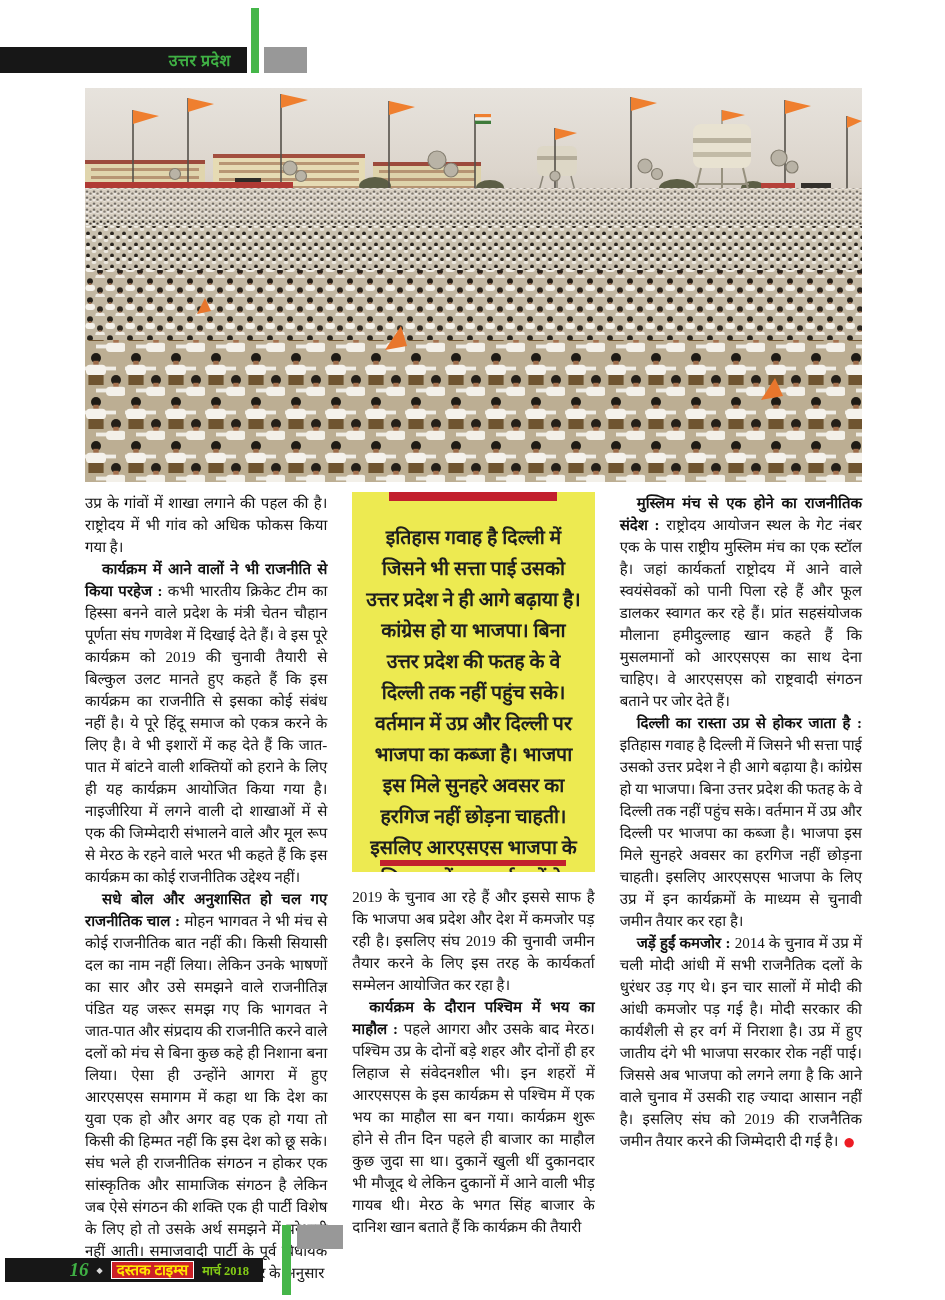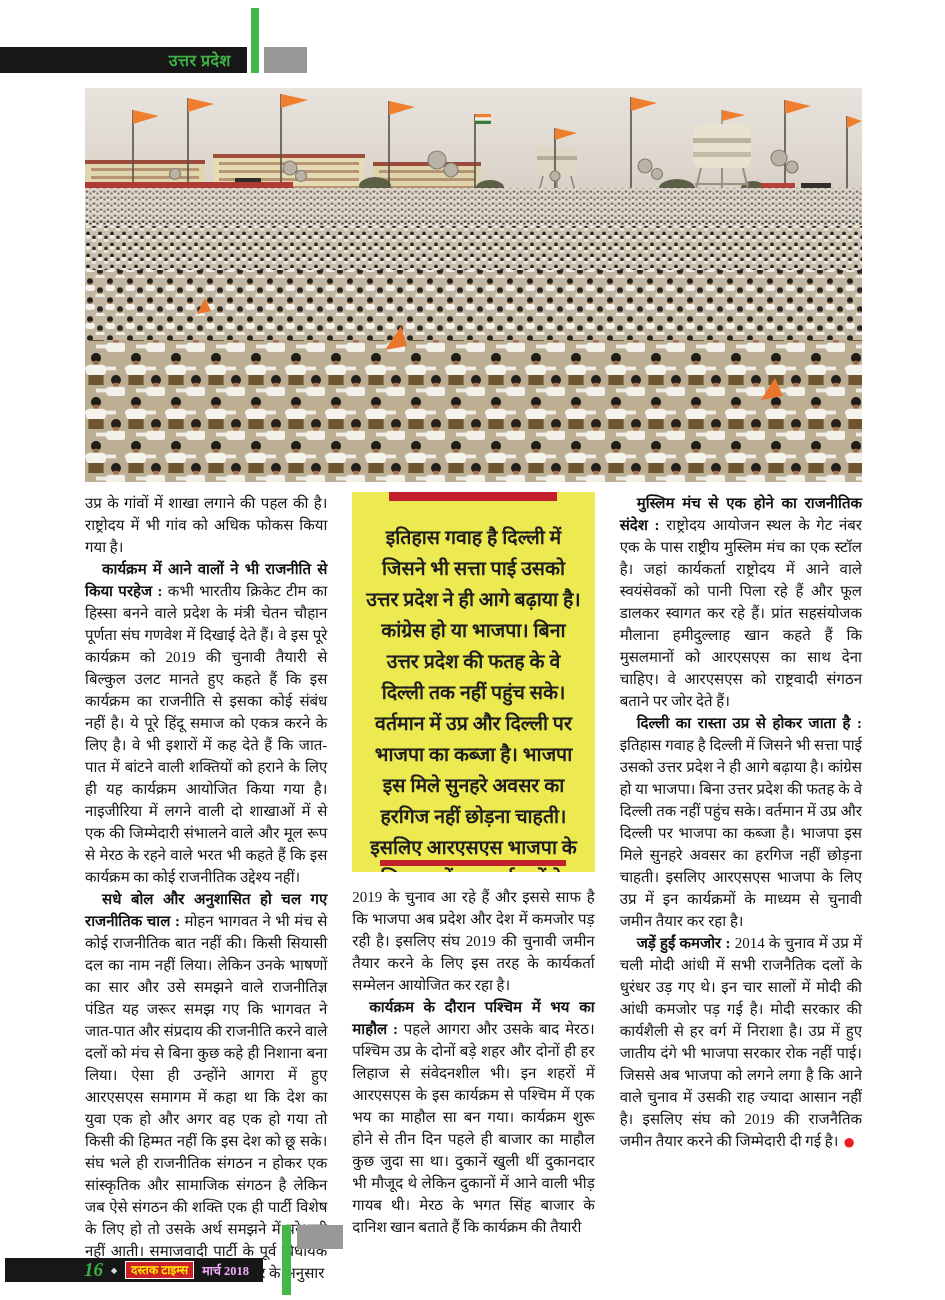--- a/index.html
+++ b/index.html
@@ -39,22 +39,22 @@
 
   .end-circle{color:#ed1c24;font-size:22px;line-height:0;vertical-align:-3px;padding-left:4px;}
 
   
   .footer-bar{
     position:absolute;left:5px;top:1225px;width:258px;height:24px;background:#171717;
     display:flex;align-items:center;justify-content:flex-end;gap:8px;padding-right:14px;box-sizing:border-box;margin-top:33px;
   }
   .page-num{color:#3fb044;font-weight:bold;font-style:italic;font-size:19px;}
   .diamond{color:#d9d9d9;font-size:8px;}
-  .logo-box{background:#cc2127;border:1px solid #ffffff;color:#ffe600;font-weight:bold;font-size:12px;padding:0 5px;line-height:16px;}
-  .issue{color:#f0abfc;font-weight:bold;font-size:12.5px;}
+  .logo-box{background:#cc2127;border:1px solid #ffffff;color:#ffe600;font-weight:bold;font-size:15px;padding:0 5px;line-height:16px;}
+  .issue{color:#84cc16;font-weight:bold;font-size:12.5px;}
   .vbar-bottom{position:absolute;left:282px;top:1225px;width:9px;height:70px;background:#45b649;}
   .graysq-bottom{position:absolute;left:297px;top:1225px;width:46px;height:24px;background:#989898;}
 </style>
 </head>
 <body>
 
 <div class="header-bar">
   <span class="header-label">उत्तर प्रदेश</span>
 </div>
 <div class="vbar-top"></div>

